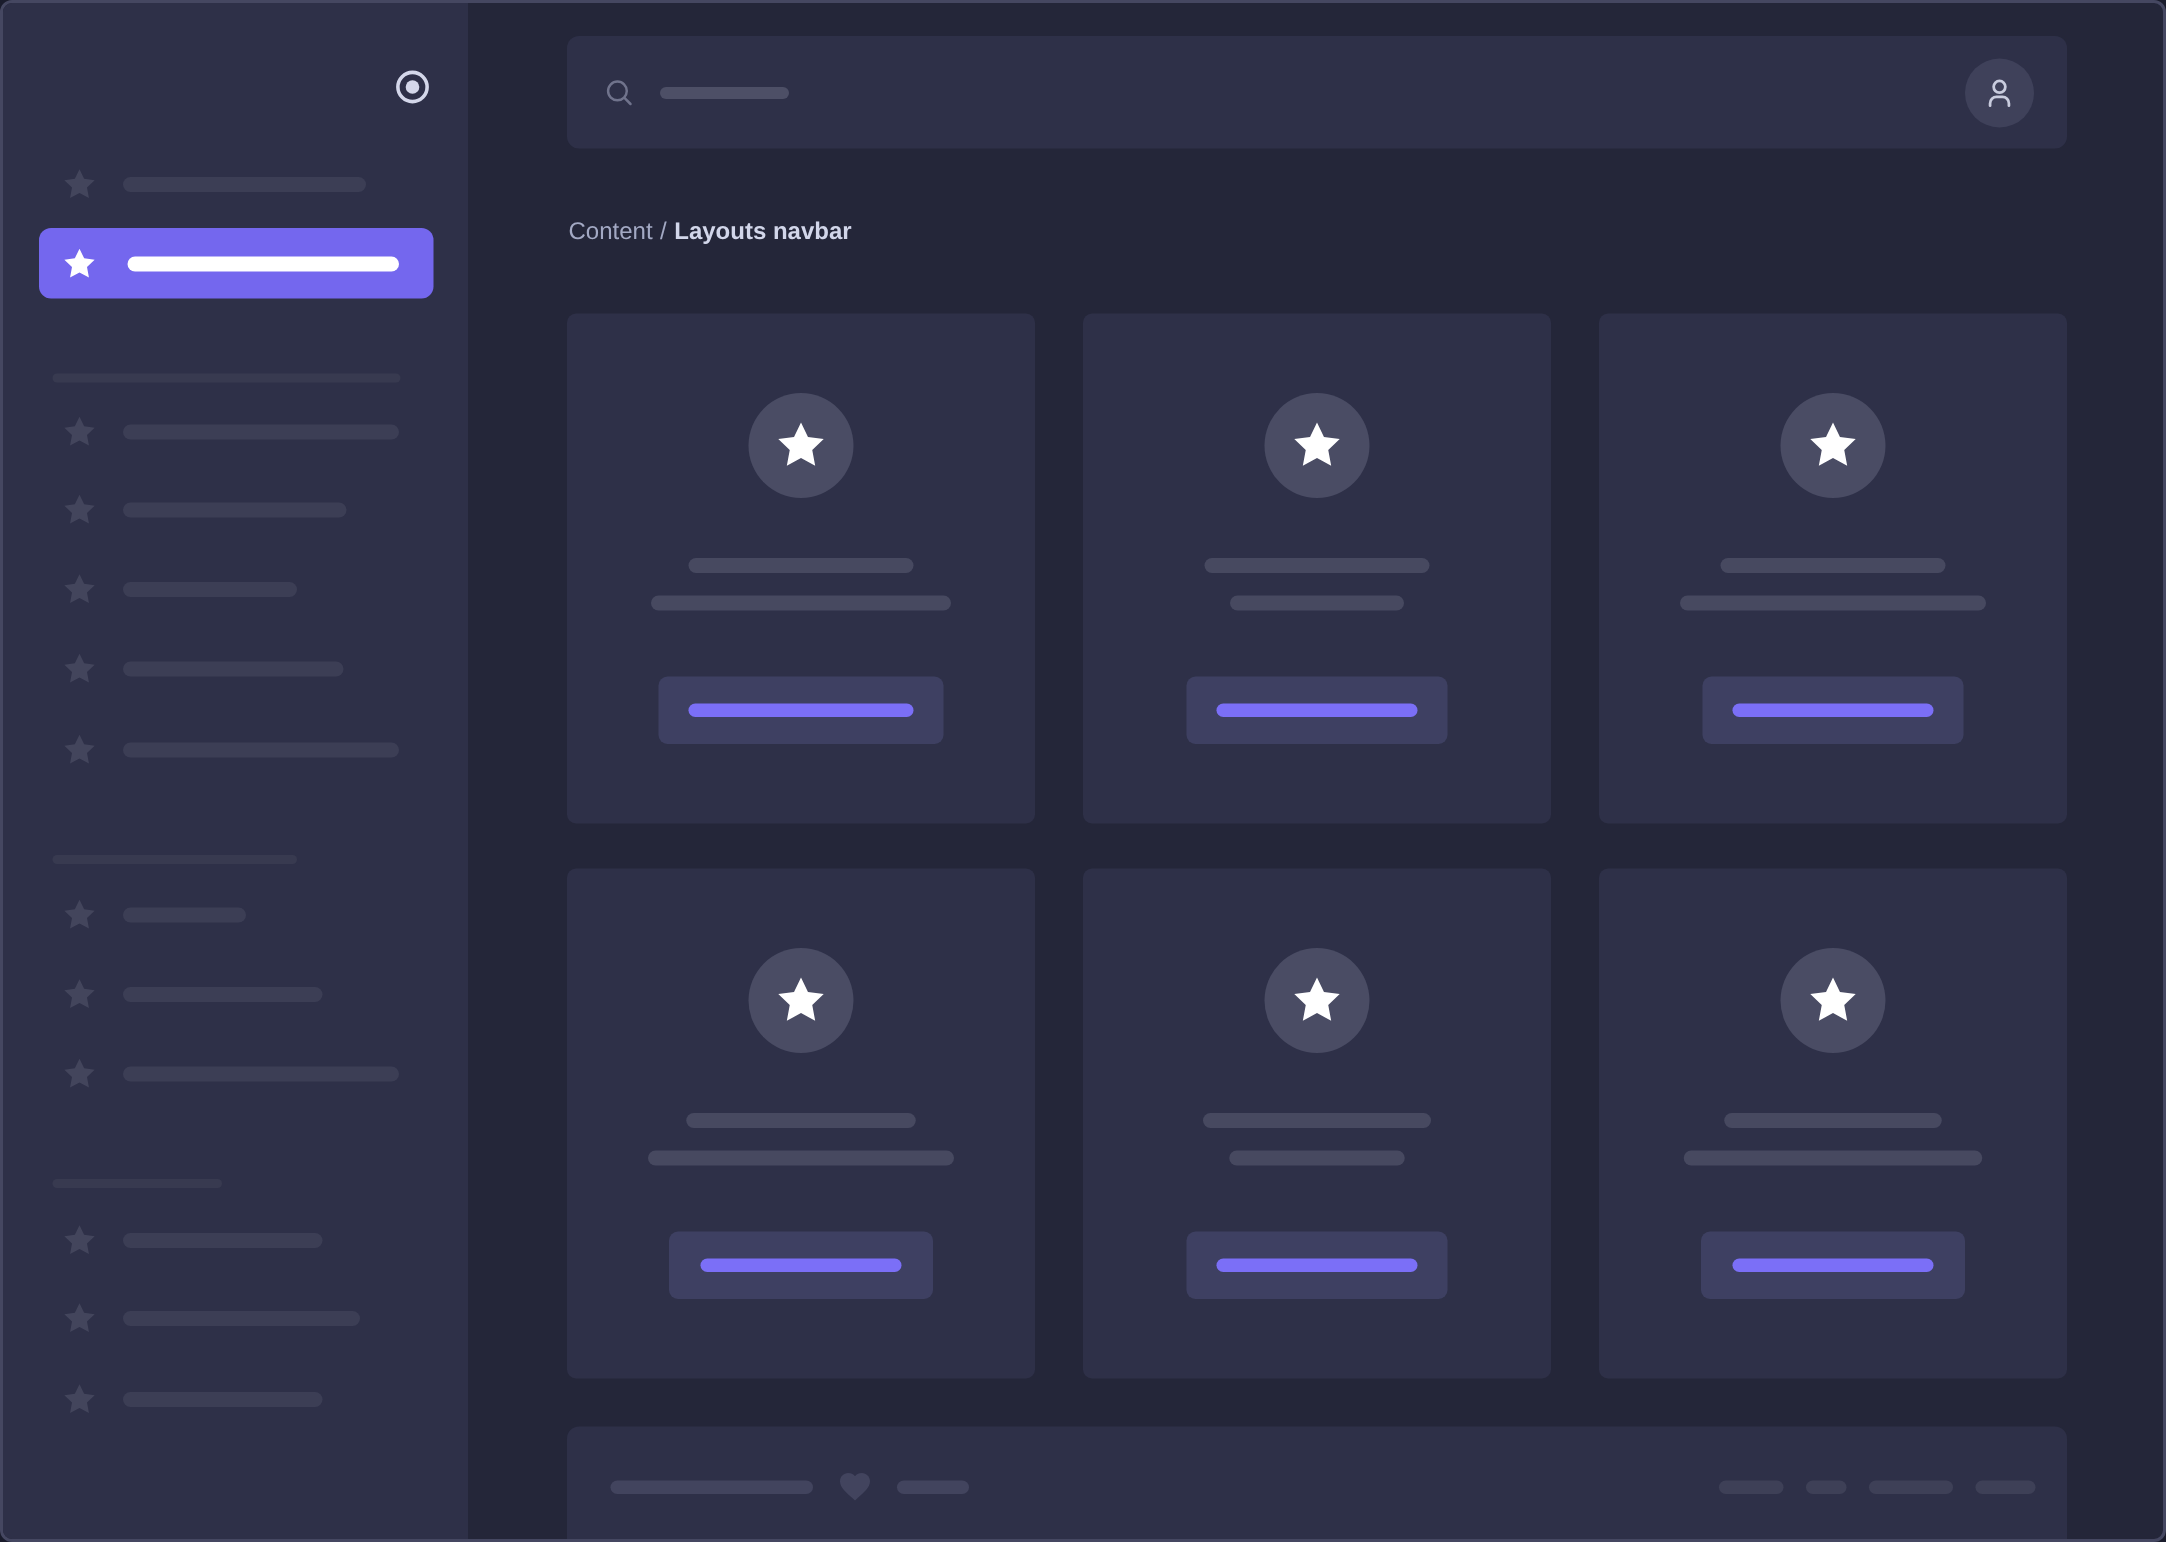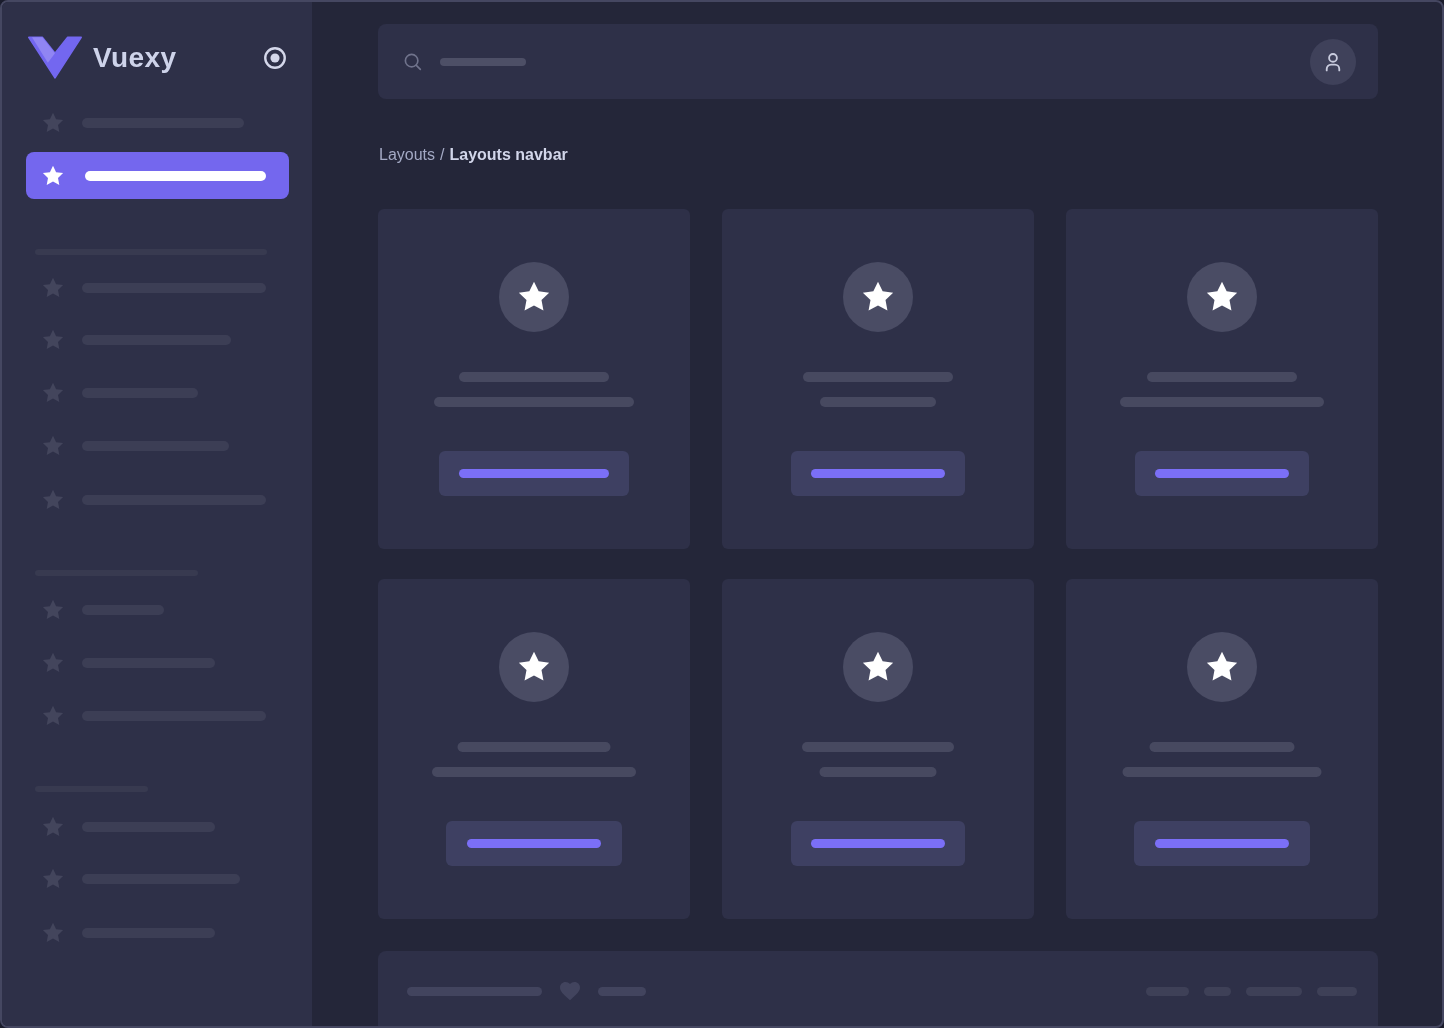--- a/index.html
+++ b/index.html
@@ -75,29 +75,20 @@
   .f-bar.r{background:var(--footer-ph-right);}
   .heart{display:flex;color:var(--footer-ph-left);}
 </style>
 </head>
 <body>
 
 <div class="screen">
 
   <aside class="sidebar">
     <div class="brand-row">
-      <a class="brand-link">
-        <span class="logo">
-          <svg width="54" height="44" viewBox="0 0 68 54">
-            <polygon points="1,1 18,1 34,21 50,1 67,1 34,52" fill="#7367f0" stroke="#7367f0" stroke-width="2" stroke-linejoin="round"></polygon>
-            <polygon points="5,1 18,1 34,21 25,33" fill="#a79ef6" opacity="0.55"></polygon>
-          </svg>
-        </span>
-        <span class="brand-title">Vuexy</span>
-      </a>
       <span class="pin">
         <svg width="26" height="26" viewBox="0 0 24 24" fill="none">
           <circle cx="12" cy="12" r="9" stroke="var(--icon-light)" stroke-width="2.2"></circle>
           <circle cx="12" cy="12" r="4.2" fill="var(--icon-light)"></circle>
         </svg>
       </span>
     </div>
     <nav class="menu" id="menu">
         <div class="menu-item" style="top:109px">
           <span class="mi-star">
@@ -219,21 +210,21 @@
     <span class="search-ph" style="width: 86px;"></span>
     <span class="avatar">
       <svg width="26" height="26" viewBox="0 0 24 24" fill="none" stroke="currentColor" stroke-width="1.7" stroke-linecap="round">
         <circle cx="12" cy="8.2" r="3.6"></circle>
         <path d="M6.2 19.8v-1.4a4 4 0 0 1 4-4h3.6a4 4 0 0 1 4 4v1.4"></path>
       </svg>
     </span>
   </header>
 
   <div class="breadcrumb">
-    <span>Layouts</span><span class="sep">/</span><span class="current">Layouts navbar</span>
+    <span>Content</span><span class="sep">/</span><span class="current">Layouts navbar</span>
   </div>
 
   <div id="cards">
       <div class="card" style="left:376px;top:207px">
         <div class="card-avatar">
           <span style="display:flex">
             <svg width="36" height="36" viewBox="0 0 24 24" fill="currentColor">
               <path d="M12 1.8l3.1 6.4 7 .9-5.1 4.9 1.3 7-6.3-3.4-6.3 3.4 1.3-7L1.9 9.1l7-.9z"></path>
             </svg>
           </span>

